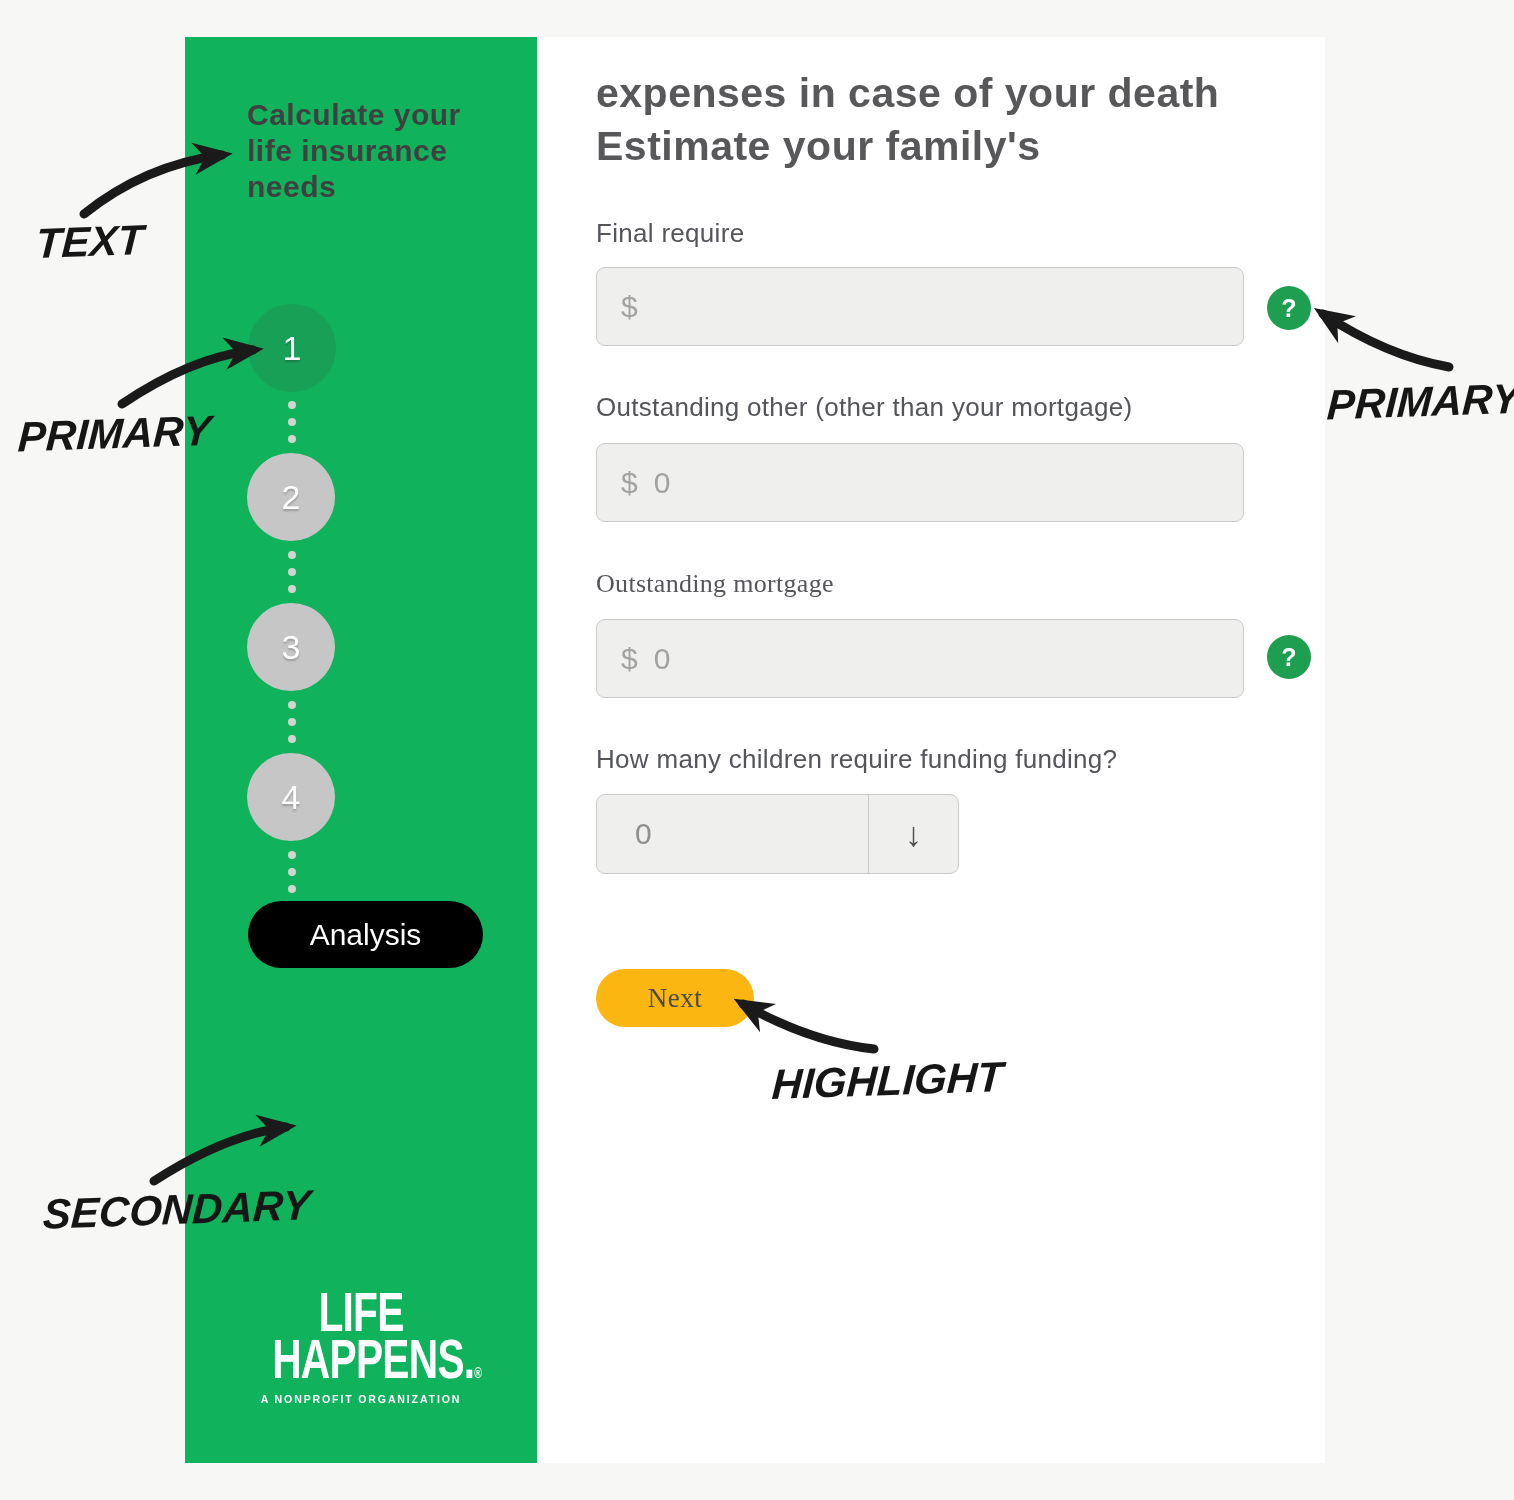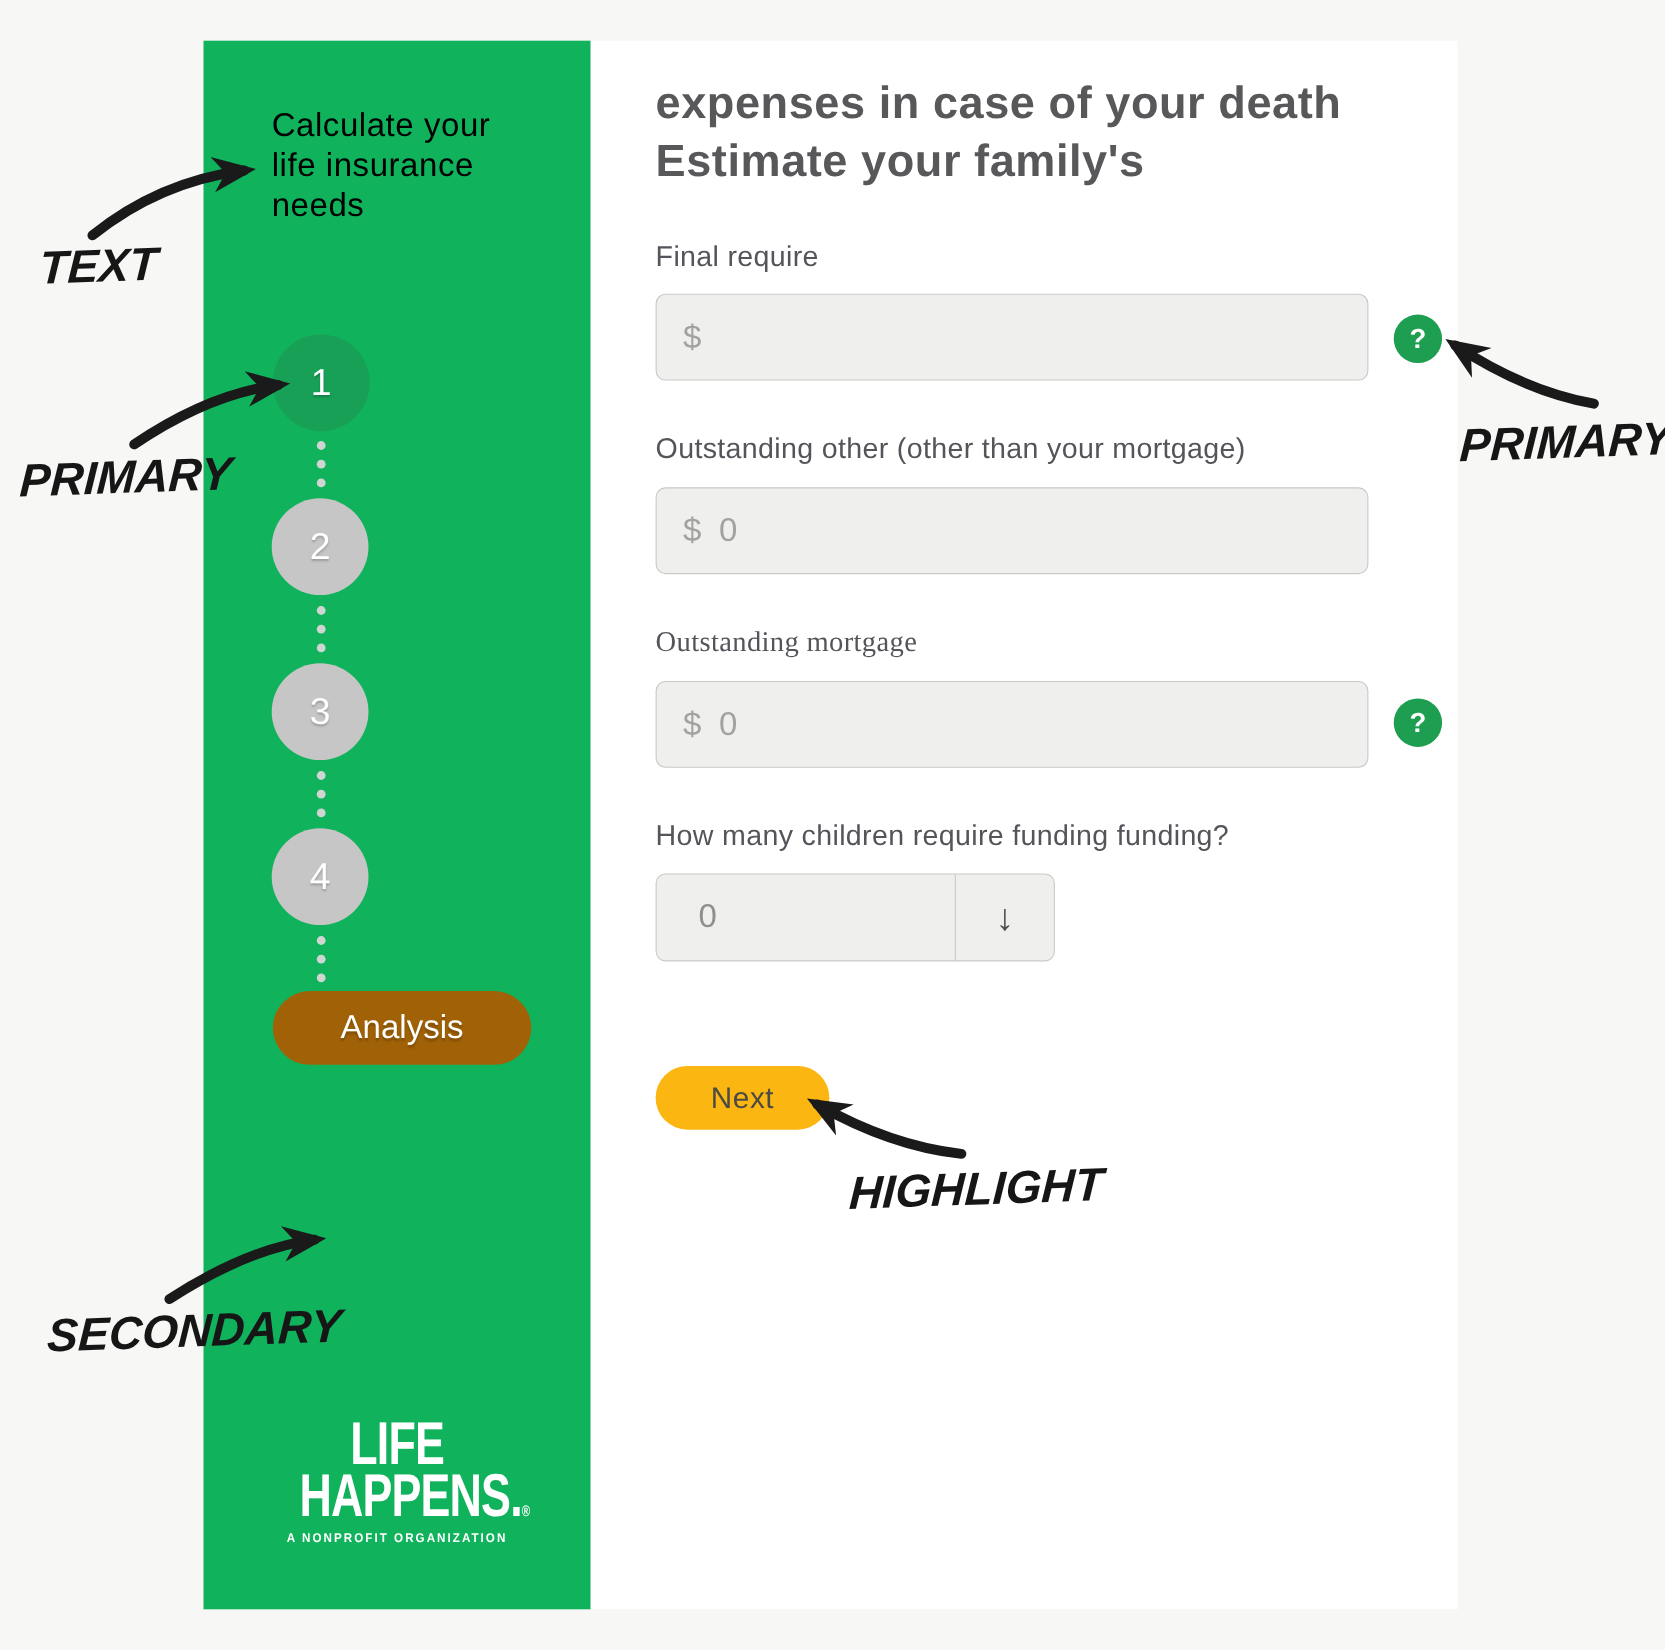--- a/index.html
+++ b/index.html
@@ -5,34 +5,34 @@
   * { margin:0; padding:0; box-sizing:border-box; }
   html,body { width:1514px; height:1500px; }
   body { font-family:"Liberation Sans", sans-serif; background:#f7f7f5; }
 
   .stage { position:relative; width:1514px; height:1500px; background:#f7f7f5; overflow:hidden; }
 
   
   .sidebar { position:absolute; left:185px; top:37px; width:352px; height:1426px; background:#10b25c; }
   .sidebar-title {
     position:absolute; left:62px; top:60px; width:225px;
-    color:#000000; font-size:30px; line-height:36px; font-weight:400; letter-spacing:0.5px;
+    color:#404040; font-size:30px; line-height:36px; font-weight:700; letter-spacing:0.5px;
   }
   .step-circle {
     position:absolute; width:88px; height:88px; border-radius:50%;
     display:flex; align-items:center; justify-content:center;
     color:#ffffff; font-size:34px;
     text-shadow:0 2px 2px rgba(0,0,0,0.22);
   }
   .step-active   { background:#18a057; }
   .step-inactive { background:#c6c6c6; }
   .dot { position:absolute; width:8px; height:8px; border-radius:50%; background:#cfd6d1; left:103px; }
   .analysis-pill {
     position:absolute; left:63px; top:864px; width:235px; height:67px;
-    background:#a16207; border-radius:34px;
+    background:#000000; border-radius:34px;
     display:flex; align-items:center; justify-content:center;
     color:#ffffff; font-size:30px; text-shadow:0 2px 2px rgba(0,0,0,0.22);
     border:none; cursor:pointer; font-family:"Liberation Sans", sans-serif;
   }
   .logo { position:absolute; left:56px; top:1252px; width:240px; text-align:center; color:#ffffff; }
   .logo-line { font-weight:700; font-size:55px; line-height:0.86; transform:scaleX(0.74); transform-origin:center; letter-spacing:-1px; }
   .logo-line2 { position:relative; }
   .reg { font-size:14px; letter-spacing:0; vertical-align:baseline; }
   .logo-tagline { margin-top:9px; font-size:11.5px; font-weight:700; letter-spacing:2px; white-space:nowrap; transform:scaleX(0.92); transform-origin:center; }
 
@@ -60,21 +60,21 @@
     position:absolute; left:59px; top:757px; width:363px; height:80px;
     background:#efefee; border:1px solid #c9c9c7; border-radius:9px;
     display:flex; align-items:stretch; cursor:pointer;
   }
   .select-value { flex:1; display:flex; align-items:center; padding-left:38px; color:#8f8f8f; font-size:30px; }
   .select-arrow-cell { width:90px; border-left:1px solid #c9c9c7; display:flex; align-items:center; justify-content:center; color:#4f4f4f; font-size:34px; }
   .next-btn {
     position:absolute; left:59px; top:932px; width:158px; height:58px;
     background:#fbb612; border:none; border-radius:29px; cursor:pointer;
     display:flex; align-items:center; justify-content:center;
-    color:#4b4b43; font-size:27px; letter-spacing:0.5px; font-family:Liberation Sans, sans-serif;
+    color:#4b4b43; font-size:27px; letter-spacing:0.5px; font-family:Liberation Serif, serif;
   }
 
   
   .marker-word {
     position:absolute; color:#161616; font-size:42px; font-weight:700; font-style:italic;
     transform:rotate(-2deg) skewX(-5deg); white-space:nowrap; letter-spacing:0px;
   }
   .arrow { position:absolute; overflow:visible; }
 </style>
 </head>

